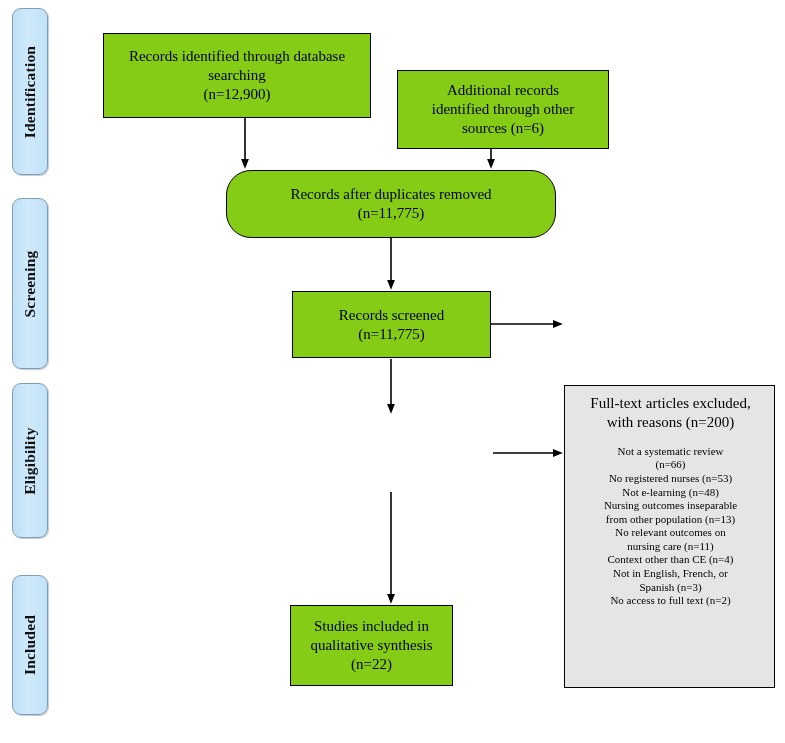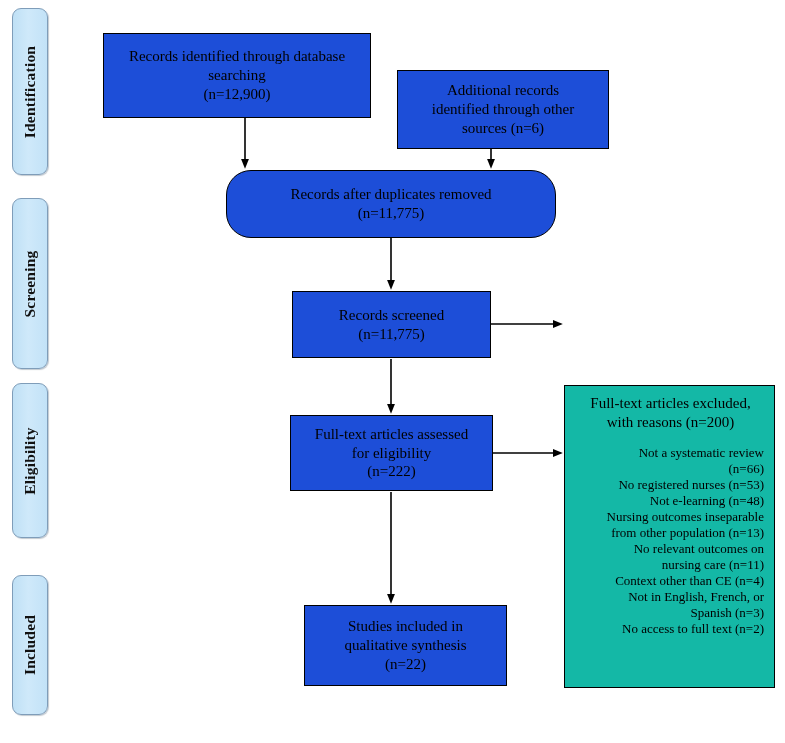--- a/index.html
+++ b/index.html
@@ -37,52 +37,52 @@
     font-weight: bold;
     font-size: 15.5px;
     letter-spacing: 0.2px;
     color: #111111;
   }
 
   
   .node-box {
     position: absolute;
     box-sizing: border-box;
-    background: #1d4ed8;
+    background: #84cc16;
     border: 1px solid #000000;
     display: flex;
     align-items: center;
     justify-content: center;
   }
   .node-text {
     text-align: center;
     font-size: 15px;
     line-height: 1.26;
     padding: 0 6px;
     white-space: pre-line;
   }
 
   
   .reasons-box {
     position: absolute;
     box-sizing: border-box;
-    background: #14b8a6;
+    background: #e5e5e5;
     border: 1px solid #000000;
     padding: 8px 10px 6px 12px;
   }
   .reasons-head {
     text-align: center;
     font-size: 15px;
     line-height: 1.26;
     white-space: pre-line;
     margin-bottom: 13px;
   }
   .reasons-list {
-    text-align: right;
-    font-size: 13px;
+    text-align: center;
+    font-size: 11px;
     line-height: 1.235;
     white-space: pre-line;
   }
 
   
   #connectors {
     position: absolute;
     left: 0;
     top: 0;
     width: 785px;
@@ -150,42 +150,37 @@
     <div class="node-text">Records after duplicates removed
 (n=11,775)</div>
   </div>
 
   <div class="node-box" style="left:292px; top:291px; width:199px; height:67px;">
     <div class="node-text">Records screened
 (n=11,775)</div>
   </div>
 
 
-  <div class="node-box" style="left:290px; top:415px; width:203px; height:76px;">
-    <div class="node-text">Full-text articles assessed
-for eligibility
-(n=222)</div>
-  </div>
 
   <div class="reasons-box" style="left:564px; top:385px; width:211px; height:303px;">
     <div class="reasons-head">Full-text articles excluded,
 with reasons (n=200)</div>
     <div class="reasons-list">Not a systematic review
 (n=66)
 No registered nurses (n=53)
 Not e-learning (n=48)
 Nursing outcomes inseparable
 from other population (n=13)
 No relevant outcomes on
 nursing care (n=11)
 Context other than CE (n=4)
 Not in English, French, or
 Spanish (n=3)
 No access to full text (n=2)</div>
   </div>
 
-  <div class="node-box" style="left:304px; top:605px; width:203px; height:81px;">
+  <div class="node-box" style="left:290px; top:605px; width:163px; height:81px;">
     <div class="node-text">Studies included in
 qualitative synthesis
 (n=22)</div>
   </div>
 
 </div>
 
 </body></html>

